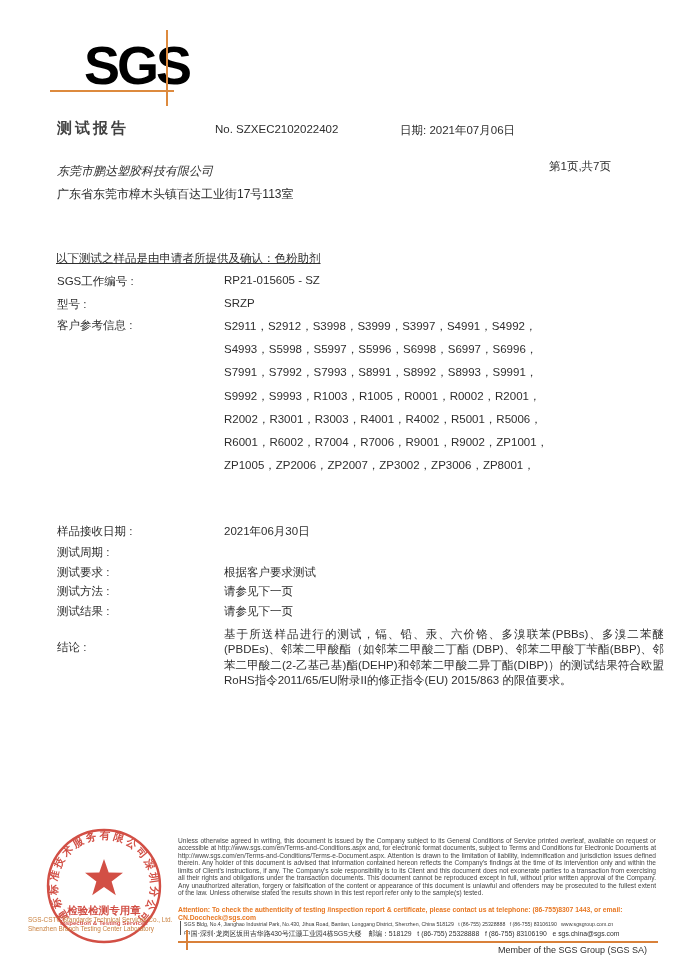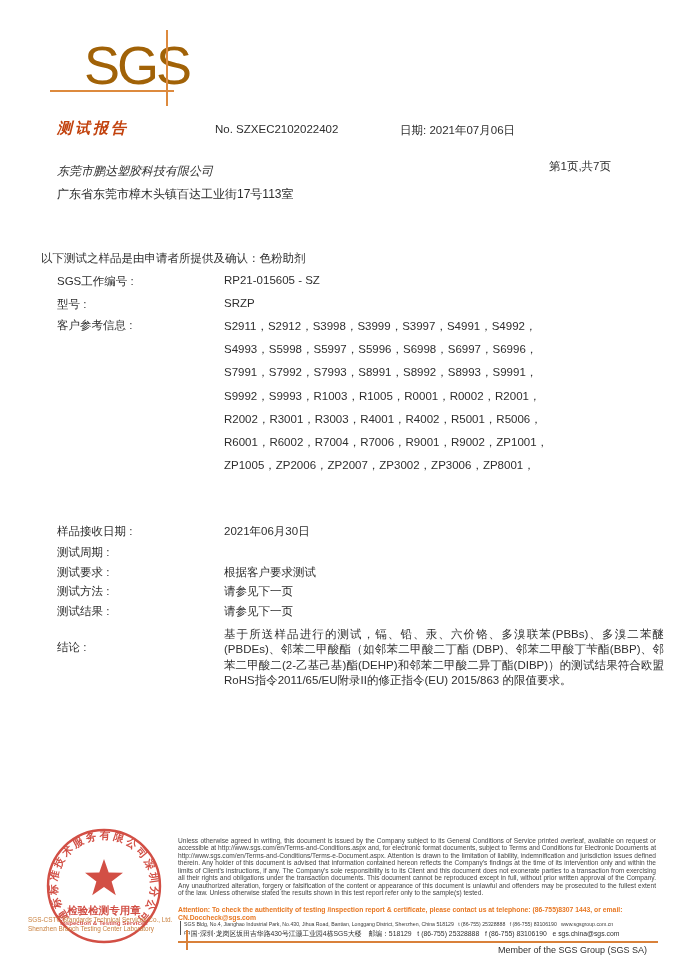--- a/index.html
+++ b/index.html
@@ -1,33 +1,33 @@
 <!DOCTYPE html>
 <html><head>
 <meta charset="utf-8">
 <style>
   html,body{margin:0;padding:0;background:#fff;}
   .page{position:relative;width:677px;height:959px;background:#ffffff;overflow:hidden;
         font-family:"Liberation Sans","DejaVu Sans",sans-serif;color:#2e2e2e;}
   .abs{position:absolute;}
 
   
-  .logo-text{left:84px;top:38px;font-size:54px;font-weight:normal;color:#a16207;
+  .logo-text{left:84px;top:38px;font-size:54px;font-weight:bold;color:#000000;
              letter-spacing:-3px;line-height:54px;}
   .logo-hline{left:50px;top:90px;width:124px;height:2px;background:#dd8a3e;}
   .logo-vline{left:166px;top:30px;width:2px;height:76px;background:#dd8a3e;}
-  .report-title{left:57px;top:119px;font-size:15px;font-weight:bold;letter-spacing:3px;color:#c2410c;font-style:italic;}
+  .report-title{left:57px;top:119px;font-size:15px;font-weight:bold;letter-spacing:3px;color:#404040;}
   .report-no{left:215px;top:123px;font-size:11.5px;}
   .report-date{left:400px;top:123px;font-size:11.5px;}
   .report-page{left:549px;top:123px;font-size:11.5px;margin-top:36px;}
 
   
   .company{left:57px;top:163px;font-size:12px;font-style:italic;}
   .addr{left:57px;top:186px;font-size:12px;}
-  .intro{left:41px;top:251px;font-size:11.5px;}
+  .intro{left:56px;top:251px;font-size:11.5px;text-decoration:underline;}
 
   
   .lbl{left:57px;font-size:11.5px;}
   .val{left:224px;font-size:11.5px;}
   .ref-lines{left:224px;top:315px;font-size:11.5px;line-height:23.2px;}
   .conclusion{left:224px;top:627px;width:440px;font-size:11.5px;line-height:15.4px;text-align:justify;}
 
   
   .stamp-svg{left:24px;top:818px;}
   .f-left{left:28px;font-size:6.4px;color:#c9803f;white-space:nowrap;}

